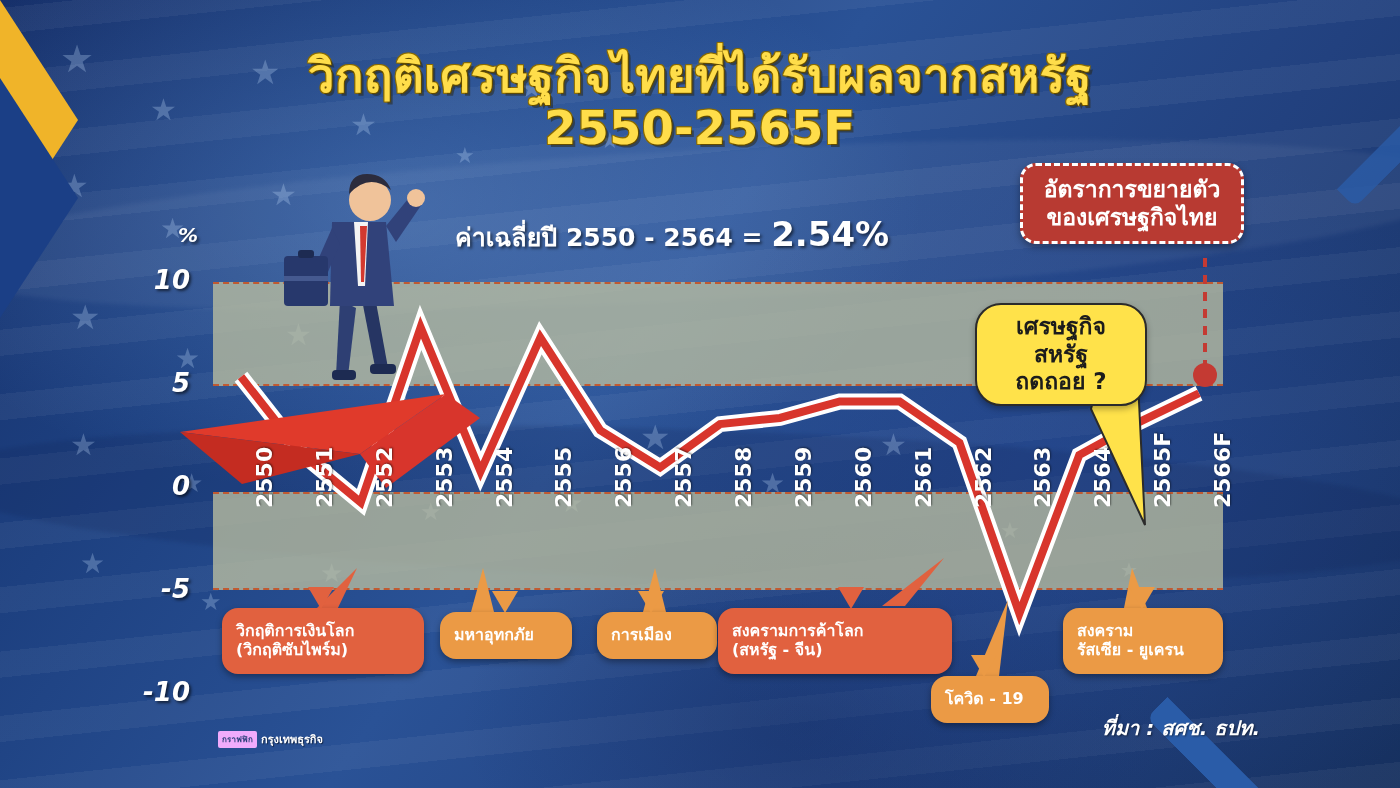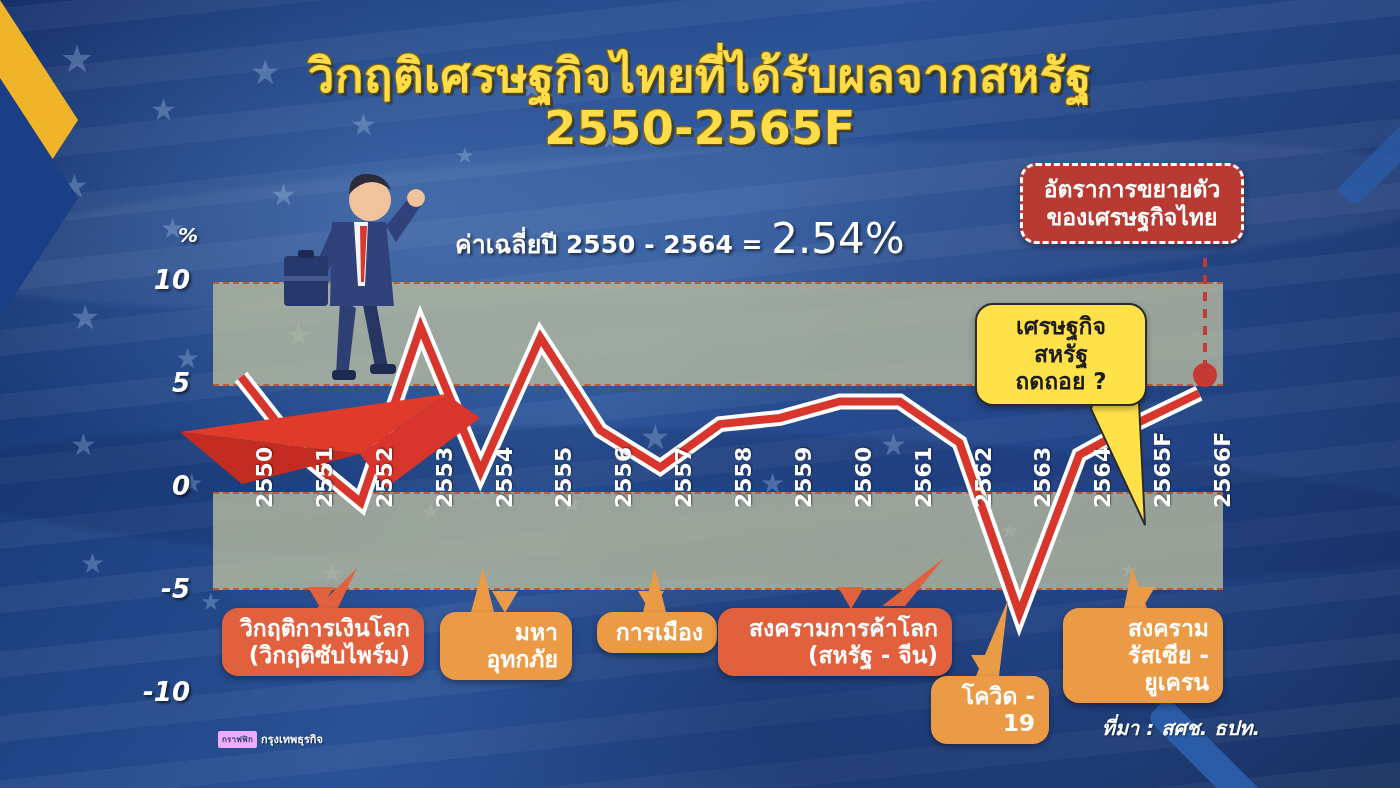--- a/index.html
+++ b/index.html
@@ -101,21 +101,21 @@
 
   .avg-line {
     position: absolute; left: 455px; top: 214px; z-index: 30;
     font-family: "DejaVu Sans", sans-serif;
     color: #ffffff;
     font-weight: 800;
     font-size: 25px;
     text-shadow: 2px 2px 3px rgba(0,0,0,.55);
     white-space: nowrap;
   }
-  .avg-line .big { font-size: 42px; font-weight: 400; }
+  .avg-line .big { font-size: 34px; font-weight: 700; }
 
   
   #plot {
     position: absolute;
     left: 213px; top: 282px; width: 1010px; height: 308px;
     z-index: 10;
   }
   .band {
     position: absolute; left: 0; width: 100%;
     background: rgba(186,190,160,0.78);
@@ -162,25 +162,25 @@
   
   .deco { position: absolute; z-index: 15; }
 
   
   .callout {
     position: absolute; z-index: 40;
     border-radius: 16px;
     color: #ffffff;
     font-family: "DejaVu Sans", sans-serif;
     font-weight: 800;
-    text-align: right;
-    padding: 7px 14px;
+    text-align: left;
+    padding: 14px 14px;
     line-height: 1.18;
     box-shadow: 0 3px 6px rgba(0,0,0,.35);
-    font-size: 23px;
+    font-size: 16px;
     white-space: pre-line;
   }
   .callout .tail {
     position: absolute; width: 0; height: 0;
     border-left: 13px solid transparent;
     border-right: 13px solid transparent;
   }
   .callout.orange { background: #eb9a45; }
   .callout.orange .tail { border-bottom: 22px solid #eb9a45; }
   .callout.red { background: #e1613f; }
@@ -195,21 +195,21 @@
     font-family: "DejaVu Sans", sans-serif;
     font-weight: 800; font-size: 23px; line-height: 1.2;
     text-align: center; padding: 10px 16px;
     white-space: pre-line;
     box-shadow: 0 3px 7px rgba(0,0,0,.35);
   }
   .badge-yellow {
     position: absolute; z-index: 42;
     background: #ffe24a;
     border: 2px solid #2b2b2b;
-    border-radius: 18px;
+    border-radius: 26px;
     color: #1c1c1c;
     font-family: "DejaVu Sans", sans-serif;
     font-weight: 800; font-size: 23px; line-height: 1.2;
     text-align: center; padding: 8px 15px;
     white-space: pre-line;
     box-shadow: 0 3px 6px rgba(0,0,0,.3);
   }
 
   .source-note {
     position: absolute; right: 140px; bottom: 44px; z-index: 45;

